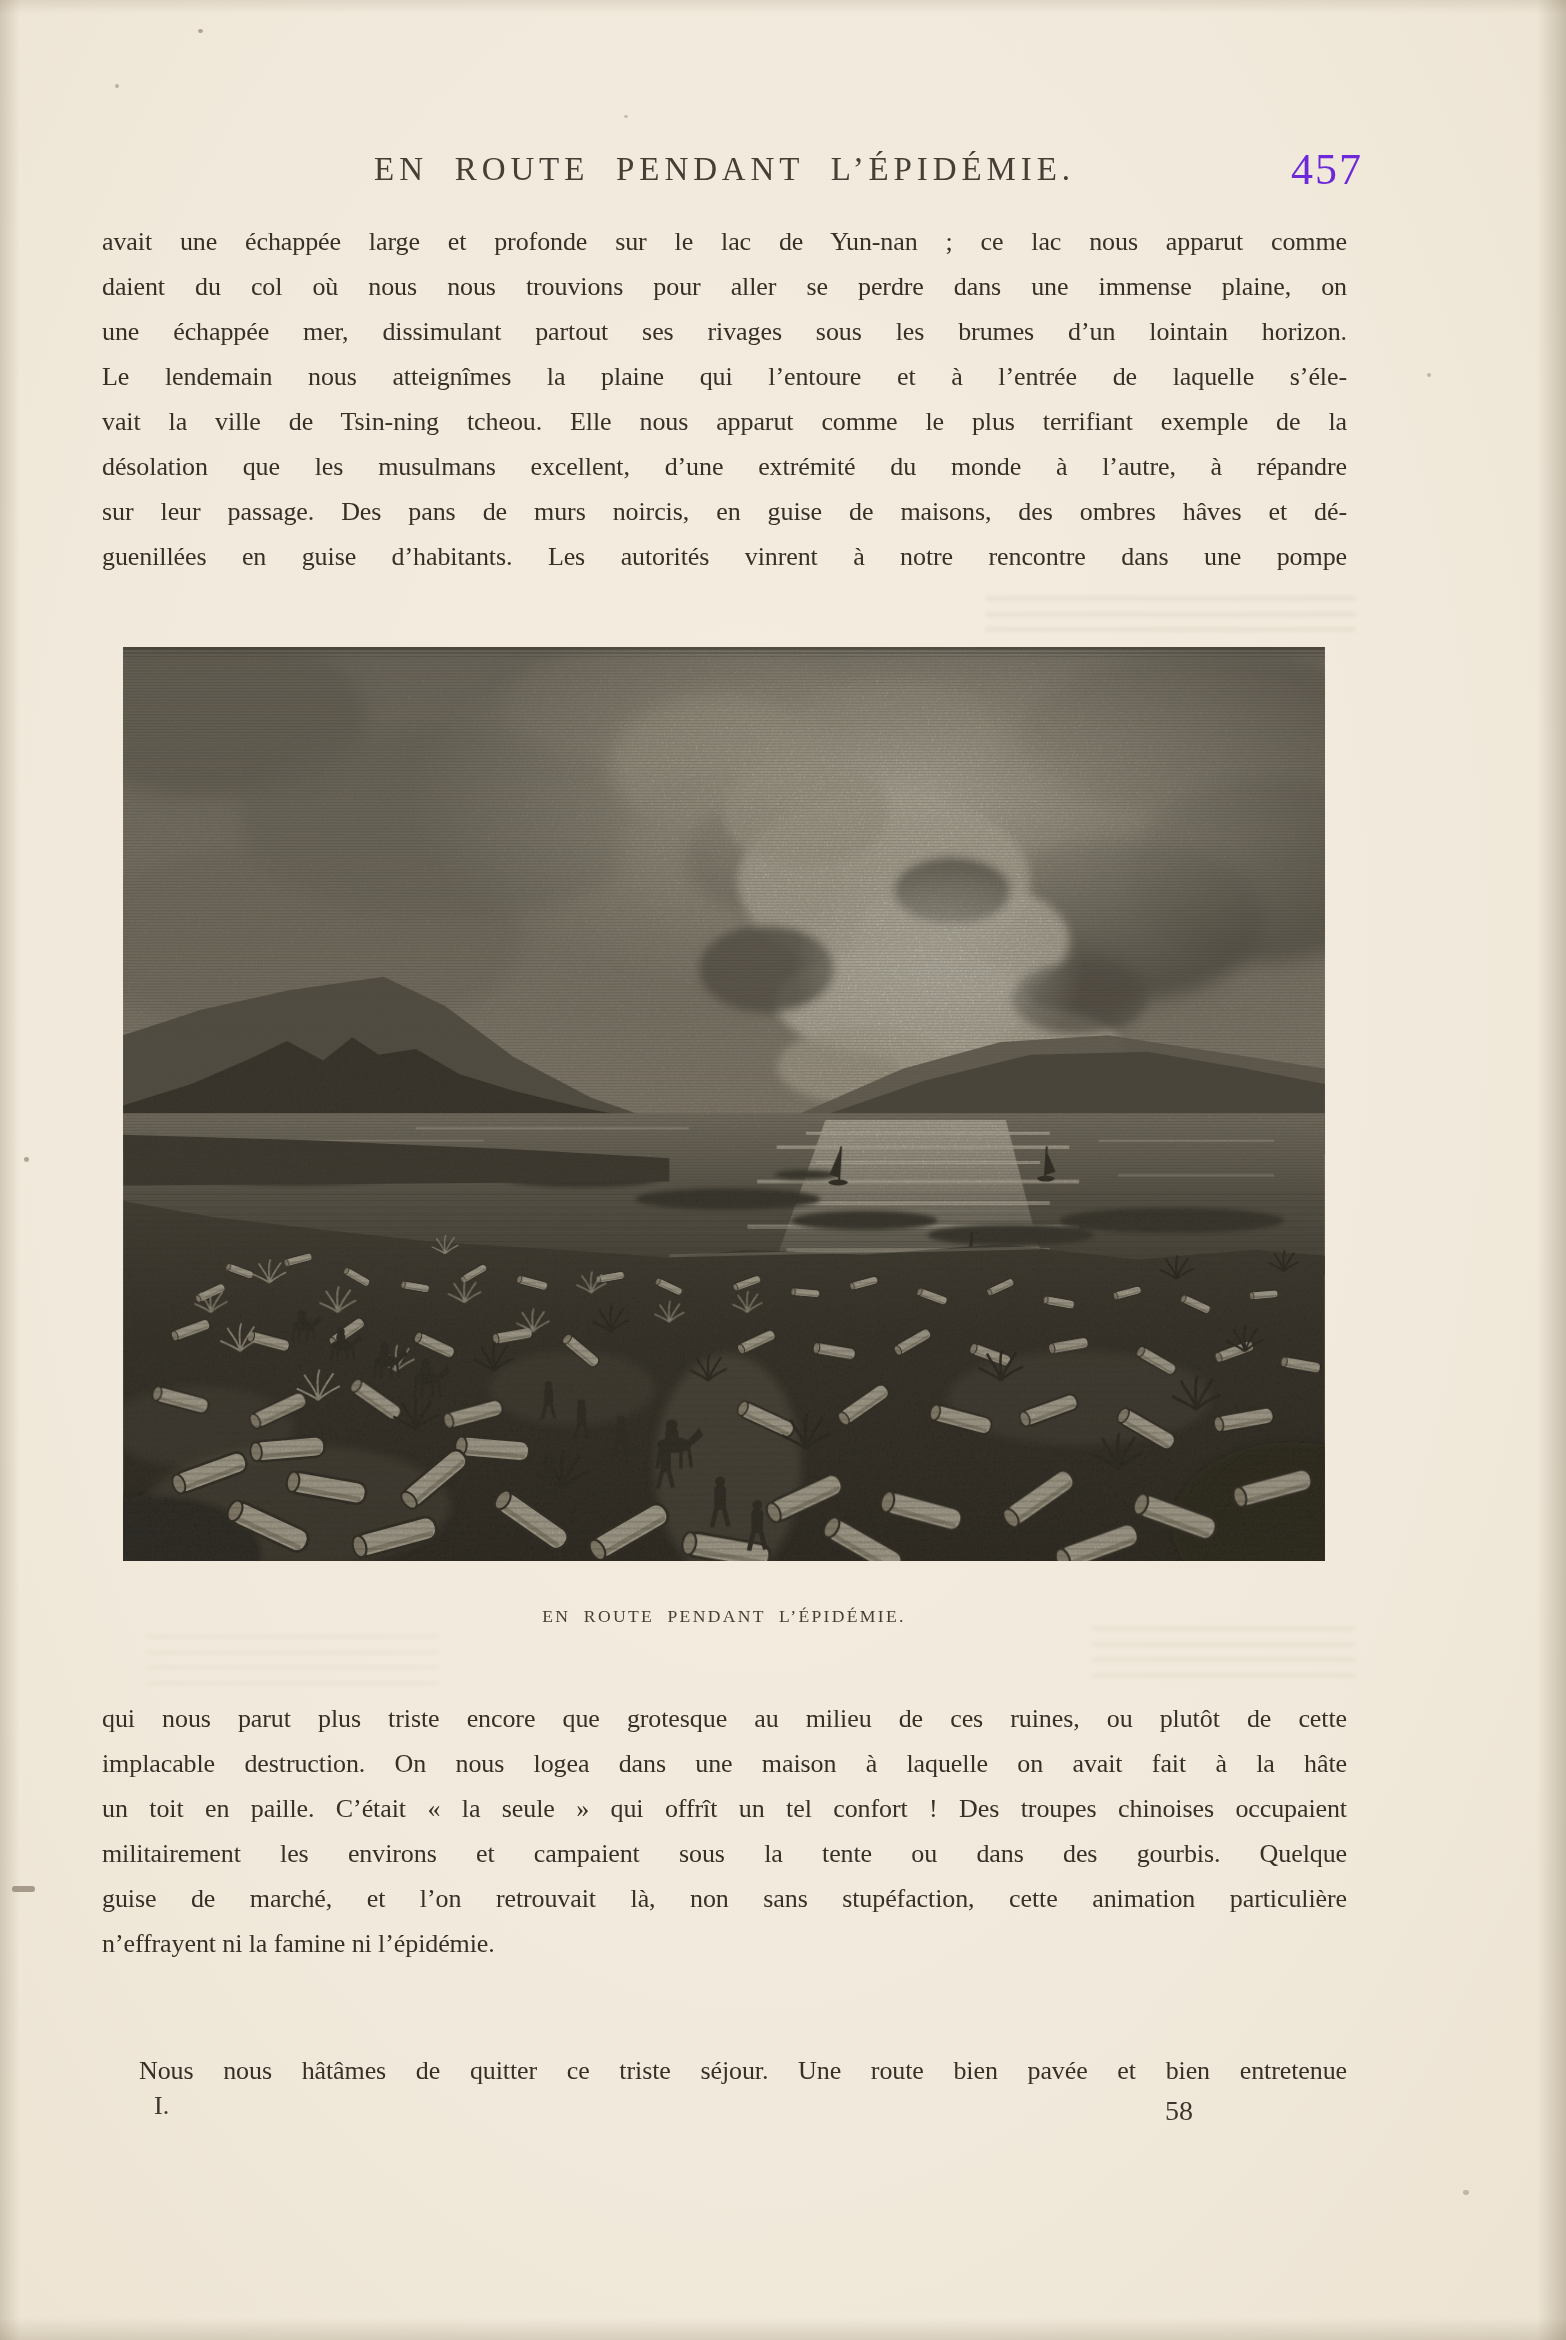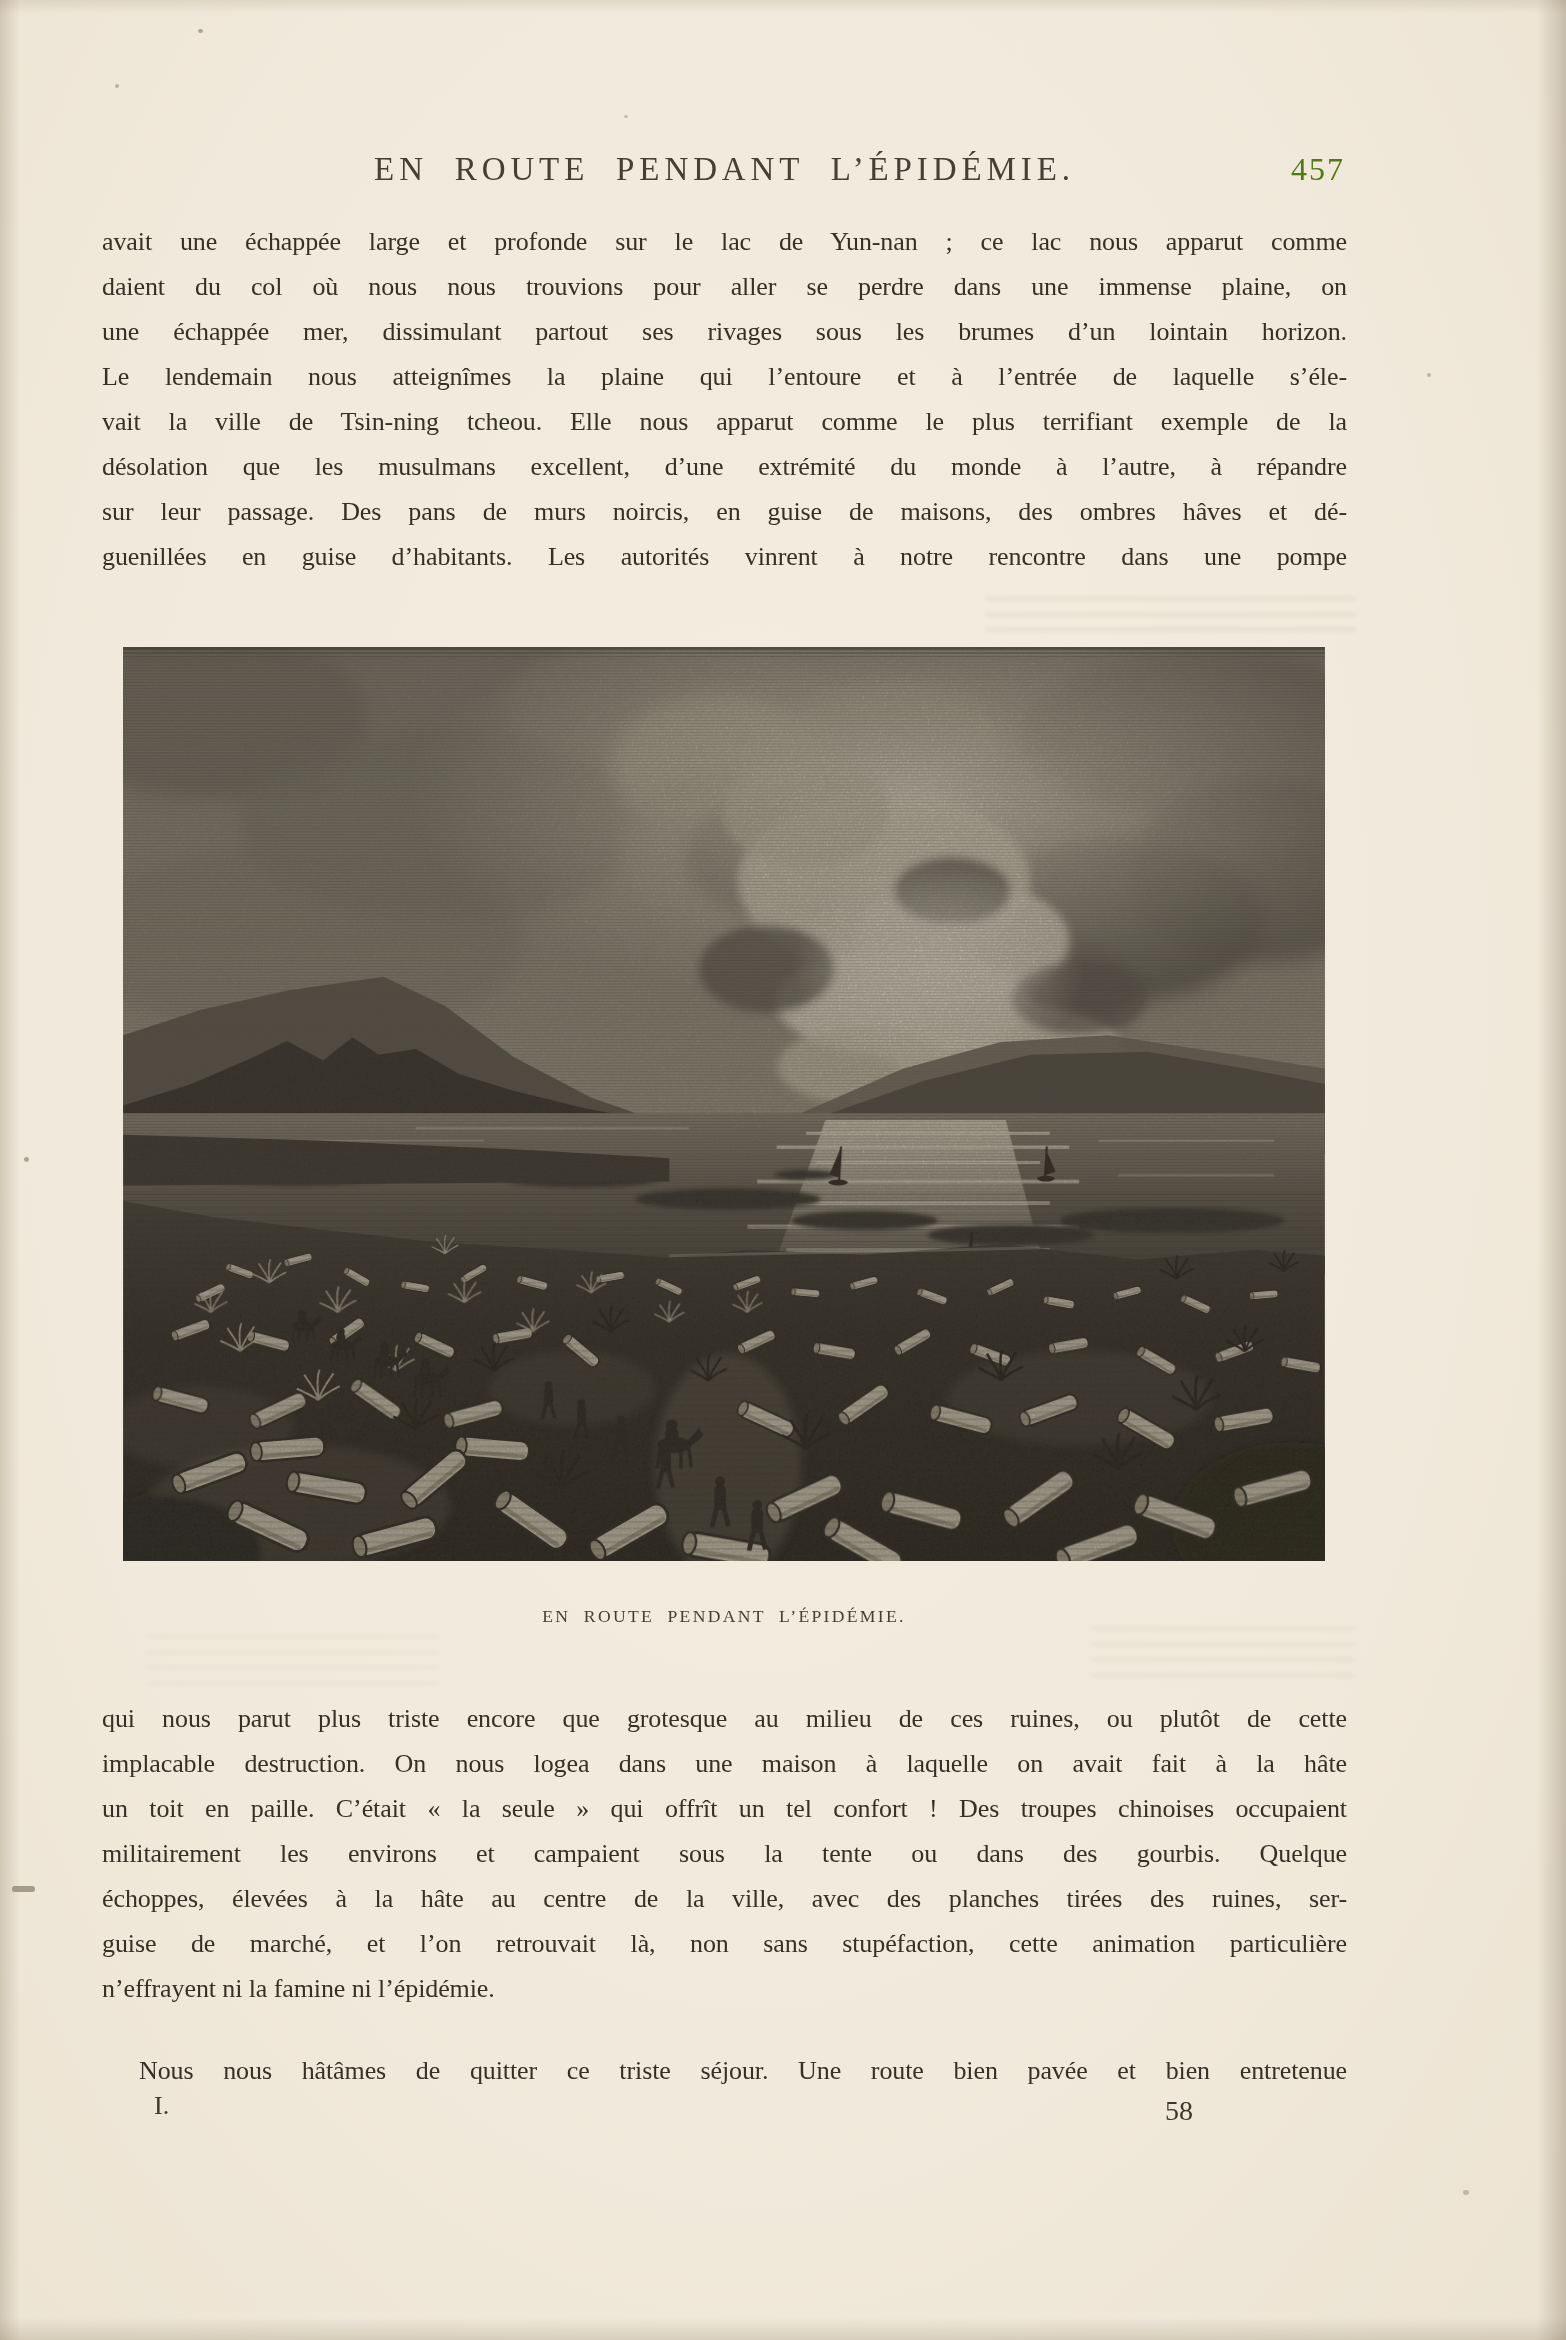--- a/index.html
+++ b/index.html
@@ -10,21 +10,21 @@
     color:#39332a;
   }
   
   .running-head{
     position:absolute;left:102px;top:149px;width:1245px;
     text-align:center;font-size:33px;line-height:41px;
     letter-spacing:4.9px;word-spacing:13.7px;color:#453f35;
   }
   .folio{
     position:absolute;left:1291px;top:149px;width:88px;
-    font-size:32px;line-height:41px;letter-spacing:2px;color:#4d7c0f;
+    font-size:44px;line-height:41px;letter-spacing:2px;color:#6d28d9;
   }
   .para{
     position:absolute;left:102px;width:1245px;
     font-size:26px;line-height:45px;color:#363026;
     letter-spacing:-0.1px;
   }
   .tline{text-align:justify;text-align-last:justify;}
   .tline.no-just{text-align-last:left;}
   .para.indent .tline:first-child{text-indent:37px;}
   #para-1{top:219px;}
@@ -367,21 +367,20 @@
 </svg>
 </figure>
 
 <div class="caption">EN ROUTE PENDANT L’ÉPIDÉMIE.</div>
 
 <div class="para" id="para-2">
     <div class="tline">qui nous parut plus triste encore que grotesque au milieu de ces ruines, ou plutôt de cette</div>
     <div class="tline">implacable destruction. On nous logea dans une maison à laquelle on avait fait à la hâte</div>
     <div class="tline">un toit en paille. C’était « la seule » qui offrît un tel confort ! Des troupes chinoises occupaient</div>
     <div class="tline">militairement les environs et campaient sous la tente ou dans des gourbis. Quelque</div>
-    <div class="tline">échoppes, élevées à la hâte au centre de la ville, avec des planches tirées des ruines, ser-</div>
     <div class="tline">guise de marché, et l’on retrouvait là, non sans stupéfaction, cette animation particulière</div>
     <div class="tline no-just">n’effrayent ni la famine ni l’épidémie.</div>
   </div>
 <div class="para indent" id="para-3">
     <div class="tline">Nous nous hâtâmes de quitter ce triste séjour. Une route bien pavée et bien entretenue</div>
   </div>
 
 <div class="footer-mark" id="vol-mark">I.</div>
 <div class="footer-mark" id="sig-mark">58</div>
 

